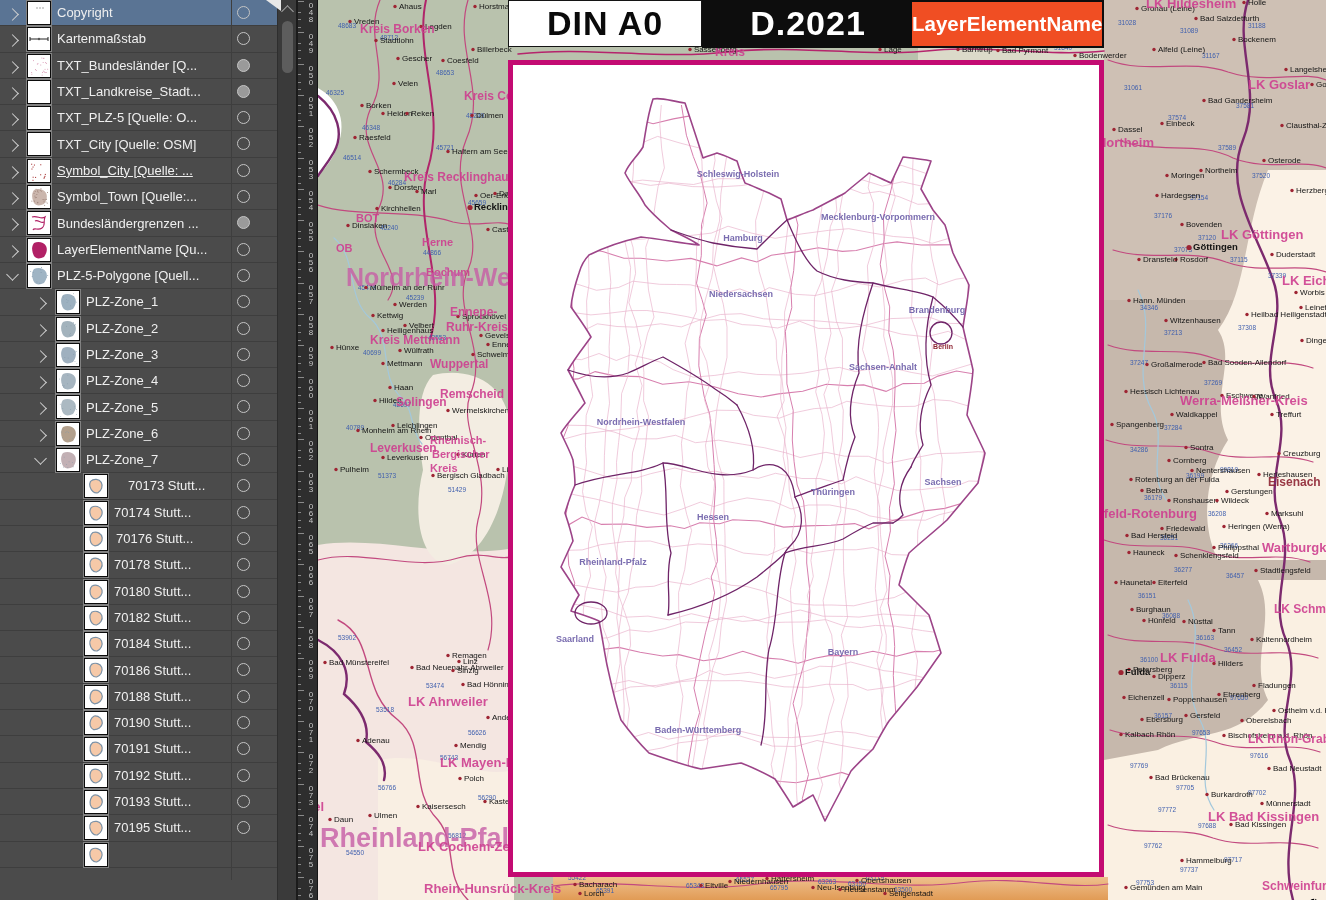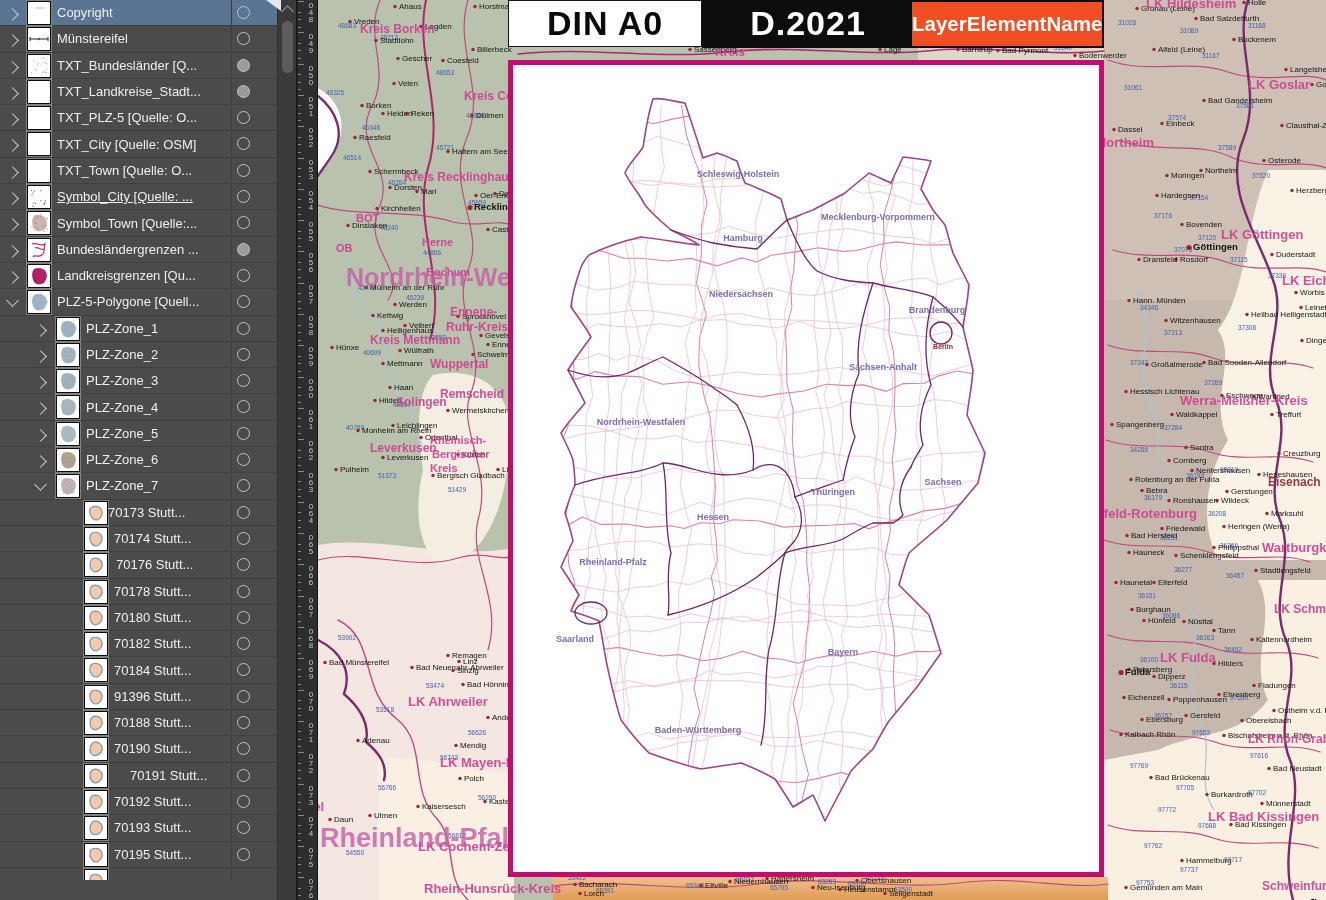--- a/index.html
+++ b/index.html
@@ -69,21 +69,21 @@
         <div class="lrow">
           <span class="chev r" style="left: 8px; top: 10px;"></span>
           <span class="thumb" style="left: 27px;">
             <svg width="22" height="22" viewBox="0 0 22 22">
               <line x1="2" y1="11" x2="20" y2="11" stroke="#222" stroke-width="1"></line>
               <line x1="2" y1="9" x2="2" y2="13" stroke="#222"></line>
               <line x1="20" y1="9" x2="20" y2="13" stroke="#222"></line>
               <circle cx="11" cy="11" r="1.2" fill="#555"></circle>
             </svg>
           </span>
-          <span class="lbl" style="left: 57px;">Münstereifel</span>
+          <span class="lbl" style="left: 57px;">Kartenmaßstab</span>
           <span class="vis"></span>
         </div>
         <div class="lrow">
           <span class="chev r" style="left: 8px; top: 10px;"></span>
           <span class="thumb" style="left: 27px;">
             <svg width="22" height="22" viewBox="0 0 22 22">
               <rect x="14.1" y="17.0" width="0.9" height="0.9" fill="#d898b4"></rect>
               <rect x="15.5" y="2.9" width="0.9" height="0.9" fill="#d898b4"></rect>
               <rect x="9.5" y="8.2" width="0.9" height="0.9" fill="#d898b4"></rect>
               <rect x="3.4" y="18.8" width="0.9" height="0.9" fill="#d898b4"></rect>
@@ -125,28 +125,20 @@
           </span>
           <span class="lbl" style="left: 57px;">TXT_PLZ-5 [Quelle: O...</span>
           <span class="vis"></span>
         </div>
         <div class="lrow">
           <span class="chev r" style="left: 8px; top: 10px;"></span>
           <span class="thumb" style="left: 27px;">
             <svg width="22" height="22" viewBox="0 0 22 22"></svg>
           </span>
           <span class="lbl" style="left: 57px;">TXT_City [Quelle: OSM]</span>
-          <span class="vis"></span>
-        </div>
-        <div class="lrow">
-          <span class="chev r" style="left: 8px; top: 10px;"></span>
-          <span class="thumb" style="left: 27px;">
-            <svg width="22" height="22" viewBox="0 0 22 22"></svg>
-          </span>
-          <span class="lbl" style="left: 57px;">TXT_Town [Quelle: O...</span>
           <span class="vis"></span>
         </div>
         <div class="lrow">
           <span class="chev r" style="left: 8px; top: 10px;"></span>
           <span class="thumb" style="left: 27px;">
             <svg width="22" height="22" viewBox="0 0 22 22">
               <rect x="3.1" y="3.7" width="1.1" height="1.1" fill="#b04848"></rect>
               <rect x="7.0" y="16.9" width="1.1" height="1.1" fill="#b04848"></rect>
               <rect x="16.4" y="15.8" width="1.1" height="1.1" fill="#b04848"></rect>
               <rect x="12.1" y="14.2" width="1.1" height="1.1" fill="#b04848"></rect>
@@ -210,21 +202,21 @@
           <span class="lbl" style="left: 57px;">Bundesländergrenzen ...</span>
           <span class="vis f"></span>
         </div>
         <div class="lrow">
           <span class="chev r" style="left: 8px; top: 10px;"></span>
           <span class="thumb" style="left: 27px;">
             <svg width="22" height="22" viewBox="0 0 22 22">
               <path d="M6,4 C10,2 16,3 18,7 C20,11 18,15 16,18 C12,20 8,20 6,17 C4,13 3,8 6,4 Z" fill="#b12065"></path>
             </svg>
           </span>
-          <span class="lbl" style="left: 57px;">Landkreisgrenzen [Qu...</span>
+          <span class="lbl" style="left: 57px;">LayerElementName [Qu...</span>
           <span class="vis"></span>
         </div>
         <div class="lrow">
           <span class="chev d" style="left: 8px; top: 10px;"></span>
           <span class="thumb" style="left: 27px;">
             <svg width="22" height="22" viewBox="0 0 22 22">
               <path d="M6,4 C10,2 16,3 18,7 C20,11 18,15 16,18 C12,20 8,20 6,17 C4,13 3,8 6,4 Z" fill="#9fb4c4"></path>
               <rect x="11.4" y="17.9" width="0.8" height="0.8" fill="#7d93a8"></rect>
               <rect x="13.0" y="2.2" width="0.8" height="0.8" fill="#7d93a8"></rect>
               <rect x="3.8" y="11.0" width="0.8" height="0.8" fill="#7d93a8"></rect>
@@ -367,21 +359,21 @@
           <span class="vis"></span>
         </div>
         <div class="lrow">
           <span class="thumb" style="left: 84px;">
             <svg width="22" height="22" viewBox="0 0 22 22">
               <g transform="rotate(-16 11 11)">
                 <path d="M7,5 C11,3 16,5 17,9 C18,13 15,17 11,18 C7,18 5,14 5,10 C5,8 6,6 7,5 Z" fill="#f6c9a8" stroke="#7c93a8" stroke-width="1.2"></path>
               </g>
             </svg>
           </span>
-          <span class="lbl" style="left: 108px;">70173 Stutt...</span>
+          <span class="lbl" style="left: 128px;">70173 Stutt...</span>
           <span class="vis"></span>
         </div>
         <div class="lrow">
           <span class="thumb" style="left: 84px;">
             <svg width="22" height="22" viewBox="0 0 22 22">
               <g transform="rotate(-7 11 11)">
                 <path d="M7,5 C11,3 16,5 17,9 C18,13 15,17 11,18 C7,18 5,14 5,10 C5,8 6,6 7,5 Z" fill="#f6c9a8" stroke="#7c93a8" stroke-width="1.2"></path>
               </g>
             </svg>
           </span>
@@ -444,21 +436,21 @@
           <span class="vis"></span>
         </div>
         <div class="lrow">
           <span class="thumb" style="left: 84px;">
             <svg width="22" height="22" viewBox="0 0 22 22">
               <g transform="rotate(-5 11 11)">
                 <path d="M7,5 C11,3 16,5 17,9 C18,13 15,17 11,18 C7,18 5,14 5,10 C5,8 6,6 7,5 Z" fill="#f6c9a8" stroke="#7c93a8" stroke-width="1.2"></path>
               </g>
             </svg>
           </span>
-          <span class="lbl" style="left: 114px;">91396 Stutt...</span>
+          <span class="lbl" style="left: 114px;">70186 Stutt...</span>
           <span class="vis"></span>
         </div>
         <div class="lrow">
           <span class="thumb" style="left: 84px;">
             <svg width="22" height="22" viewBox="0 0 22 22">
               <g transform="rotate(12 11 11)">
                 <path d="M7,5 C11,3 16,5 17,9 C18,13 15,17 11,18 C7,18 5,14 5,10 C5,8 6,6 7,5 Z" fill="#f6c9a8" stroke="#7c93a8" stroke-width="1.2"></path>
               </g>
             </svg>
           </span>
@@ -477,21 +469,21 @@
           <span class="vis"></span>
         </div>
         <div class="lrow">
           <span class="thumb" style="left: 84px;">
             <svg width="22" height="22" viewBox="0 0 22 22">
               <g transform="rotate(5 11 11)">
                 <path d="M7,5 C11,3 16,5 17,9 C18,13 15,17 11,18 C7,18 5,14 5,10 C5,8 6,6 7,5 Z" fill="#f6c9a8" stroke="#7c93a8" stroke-width="1.2"></path>
               </g>
             </svg>
           </span>
-          <span class="lbl" style="left: 130px;">70191 Stutt...</span>
+          <span class="lbl" style="left: 114px;">70191 Stutt...</span>
           <span class="vis"></span>
         </div>
         <div class="lrow">
           <span class="thumb" style="left: 84px;">
             <svg width="22" height="22" viewBox="0 0 22 22">
               <g transform="rotate(1 11 11)">
                 <path d="M7,5 C11,3 16,5 17,9 C18,13 15,17 11,18 C7,18 5,14 5,10 C5,8 6,6 7,5 Z" fill="#f6c9a8" stroke="#7c93a8" stroke-width="1.2"></path>
               </g>
             </svg>
           </span>

